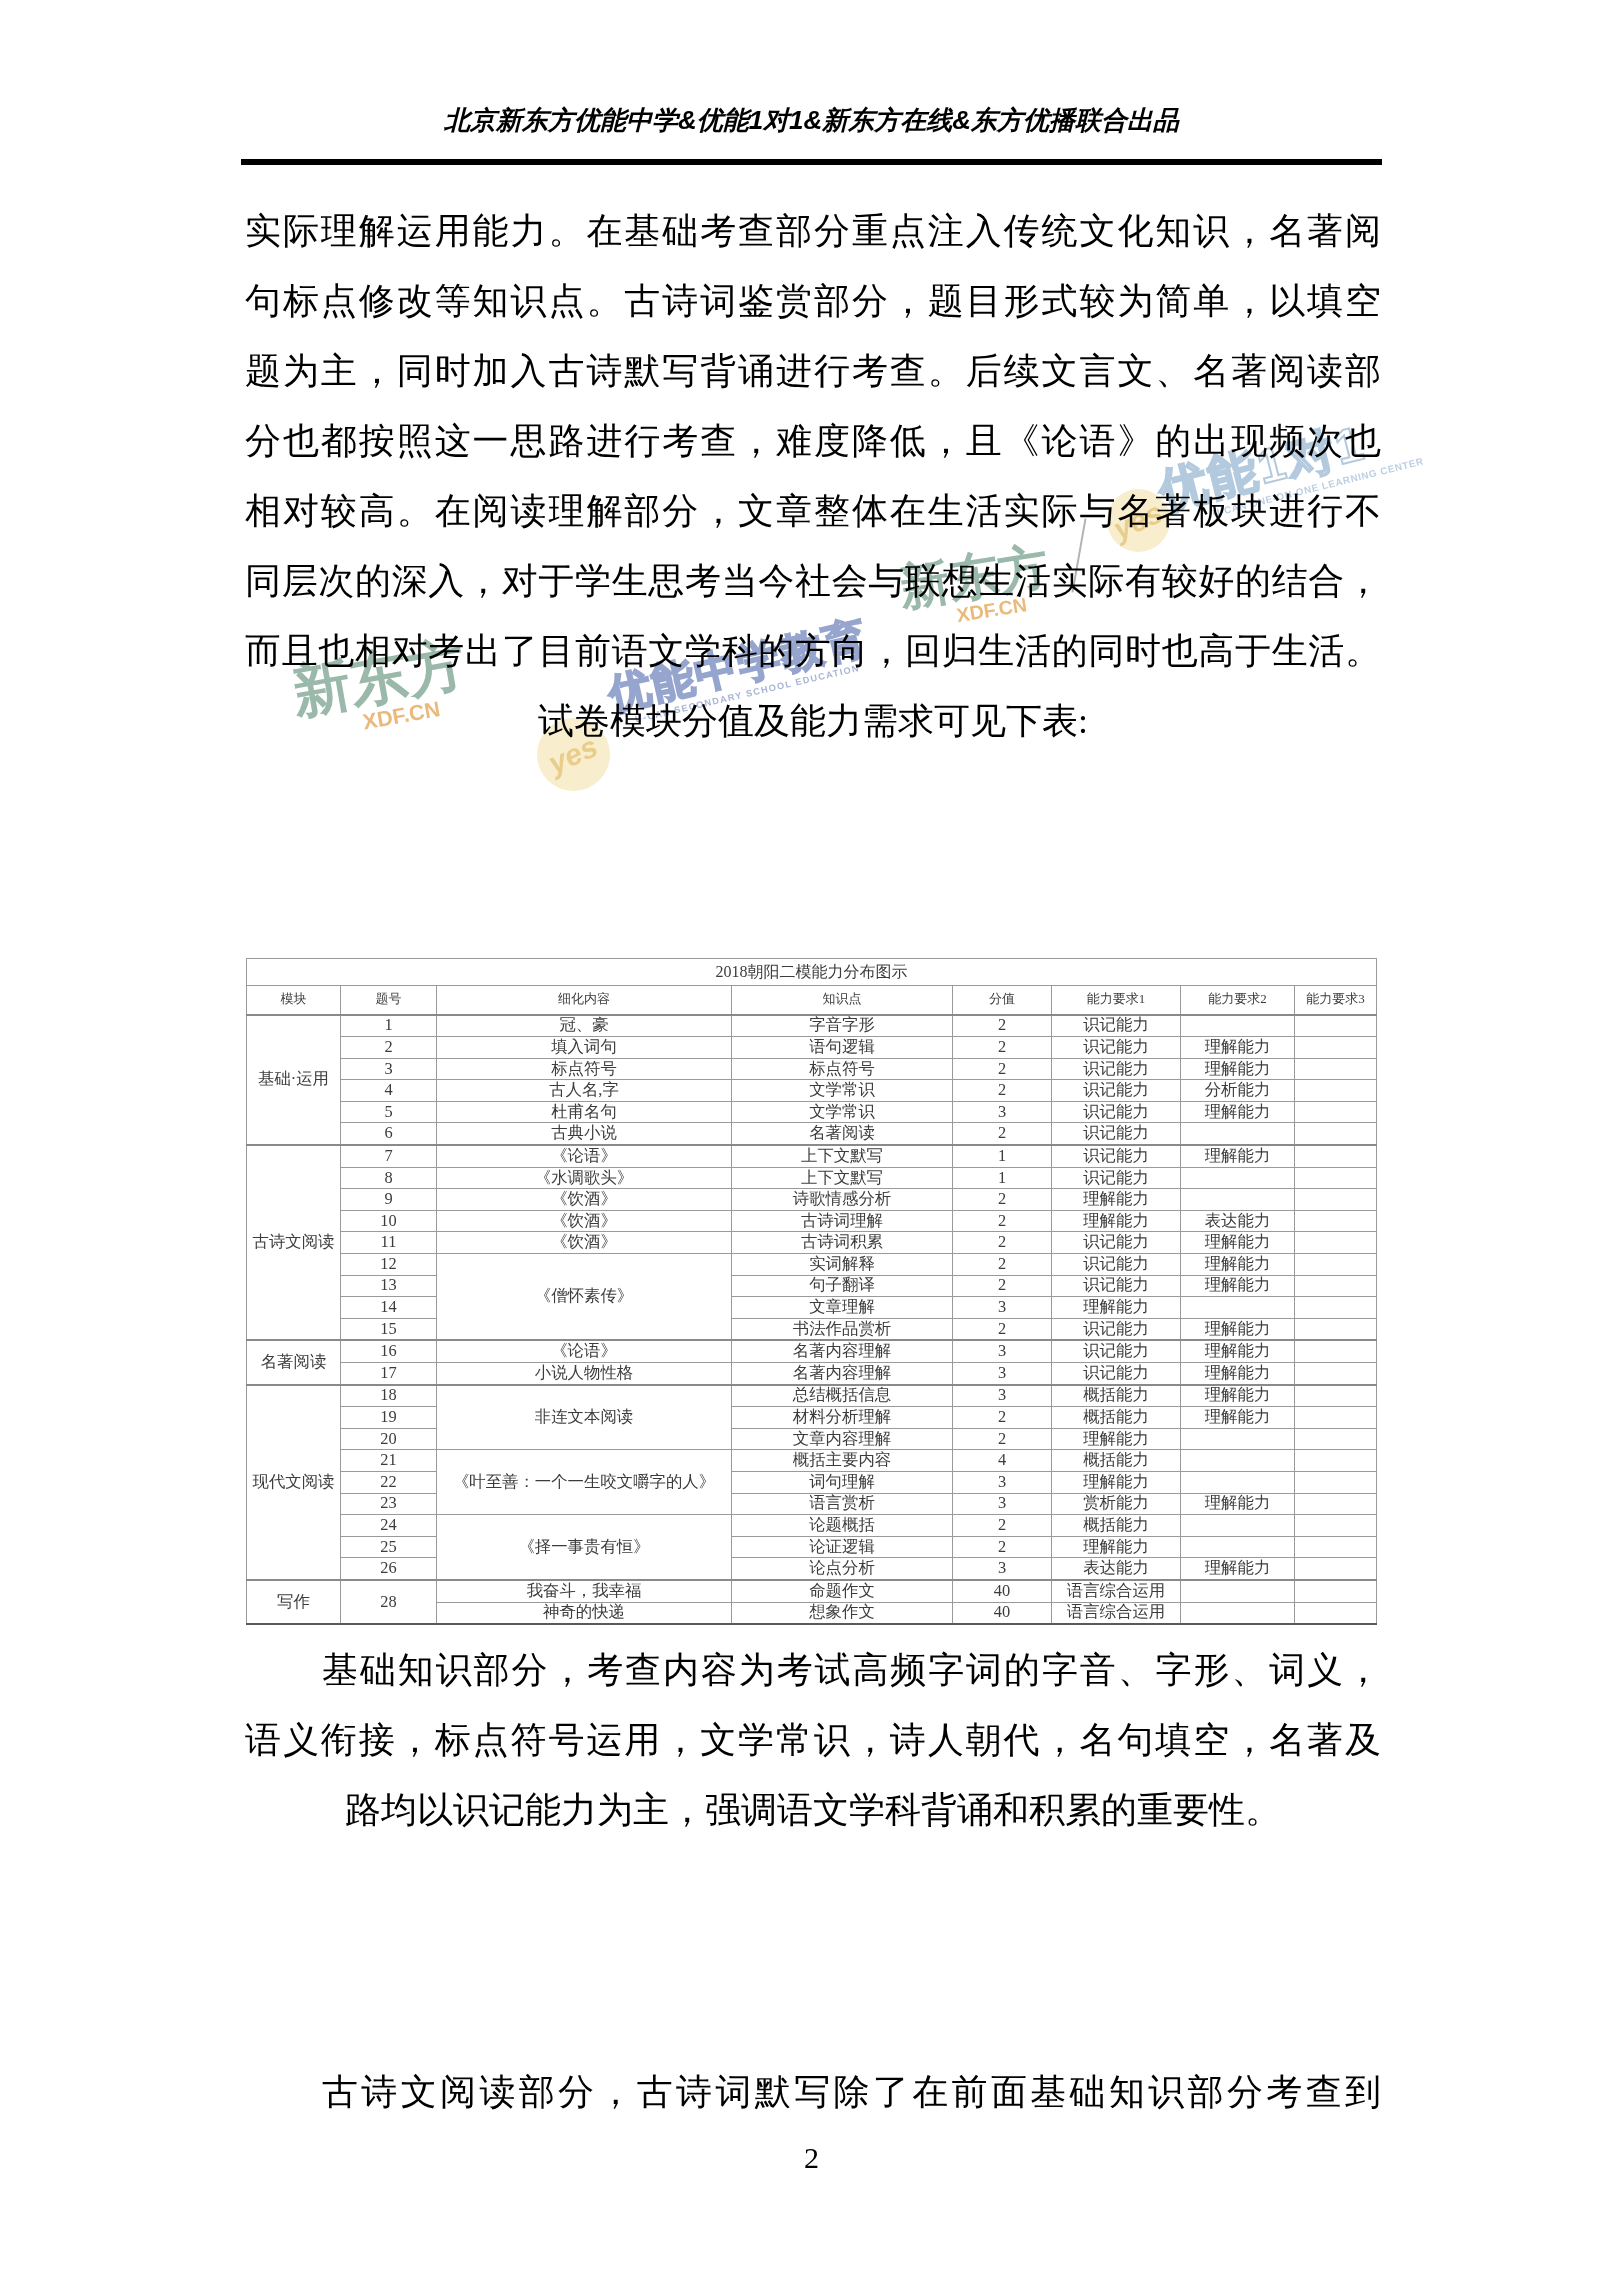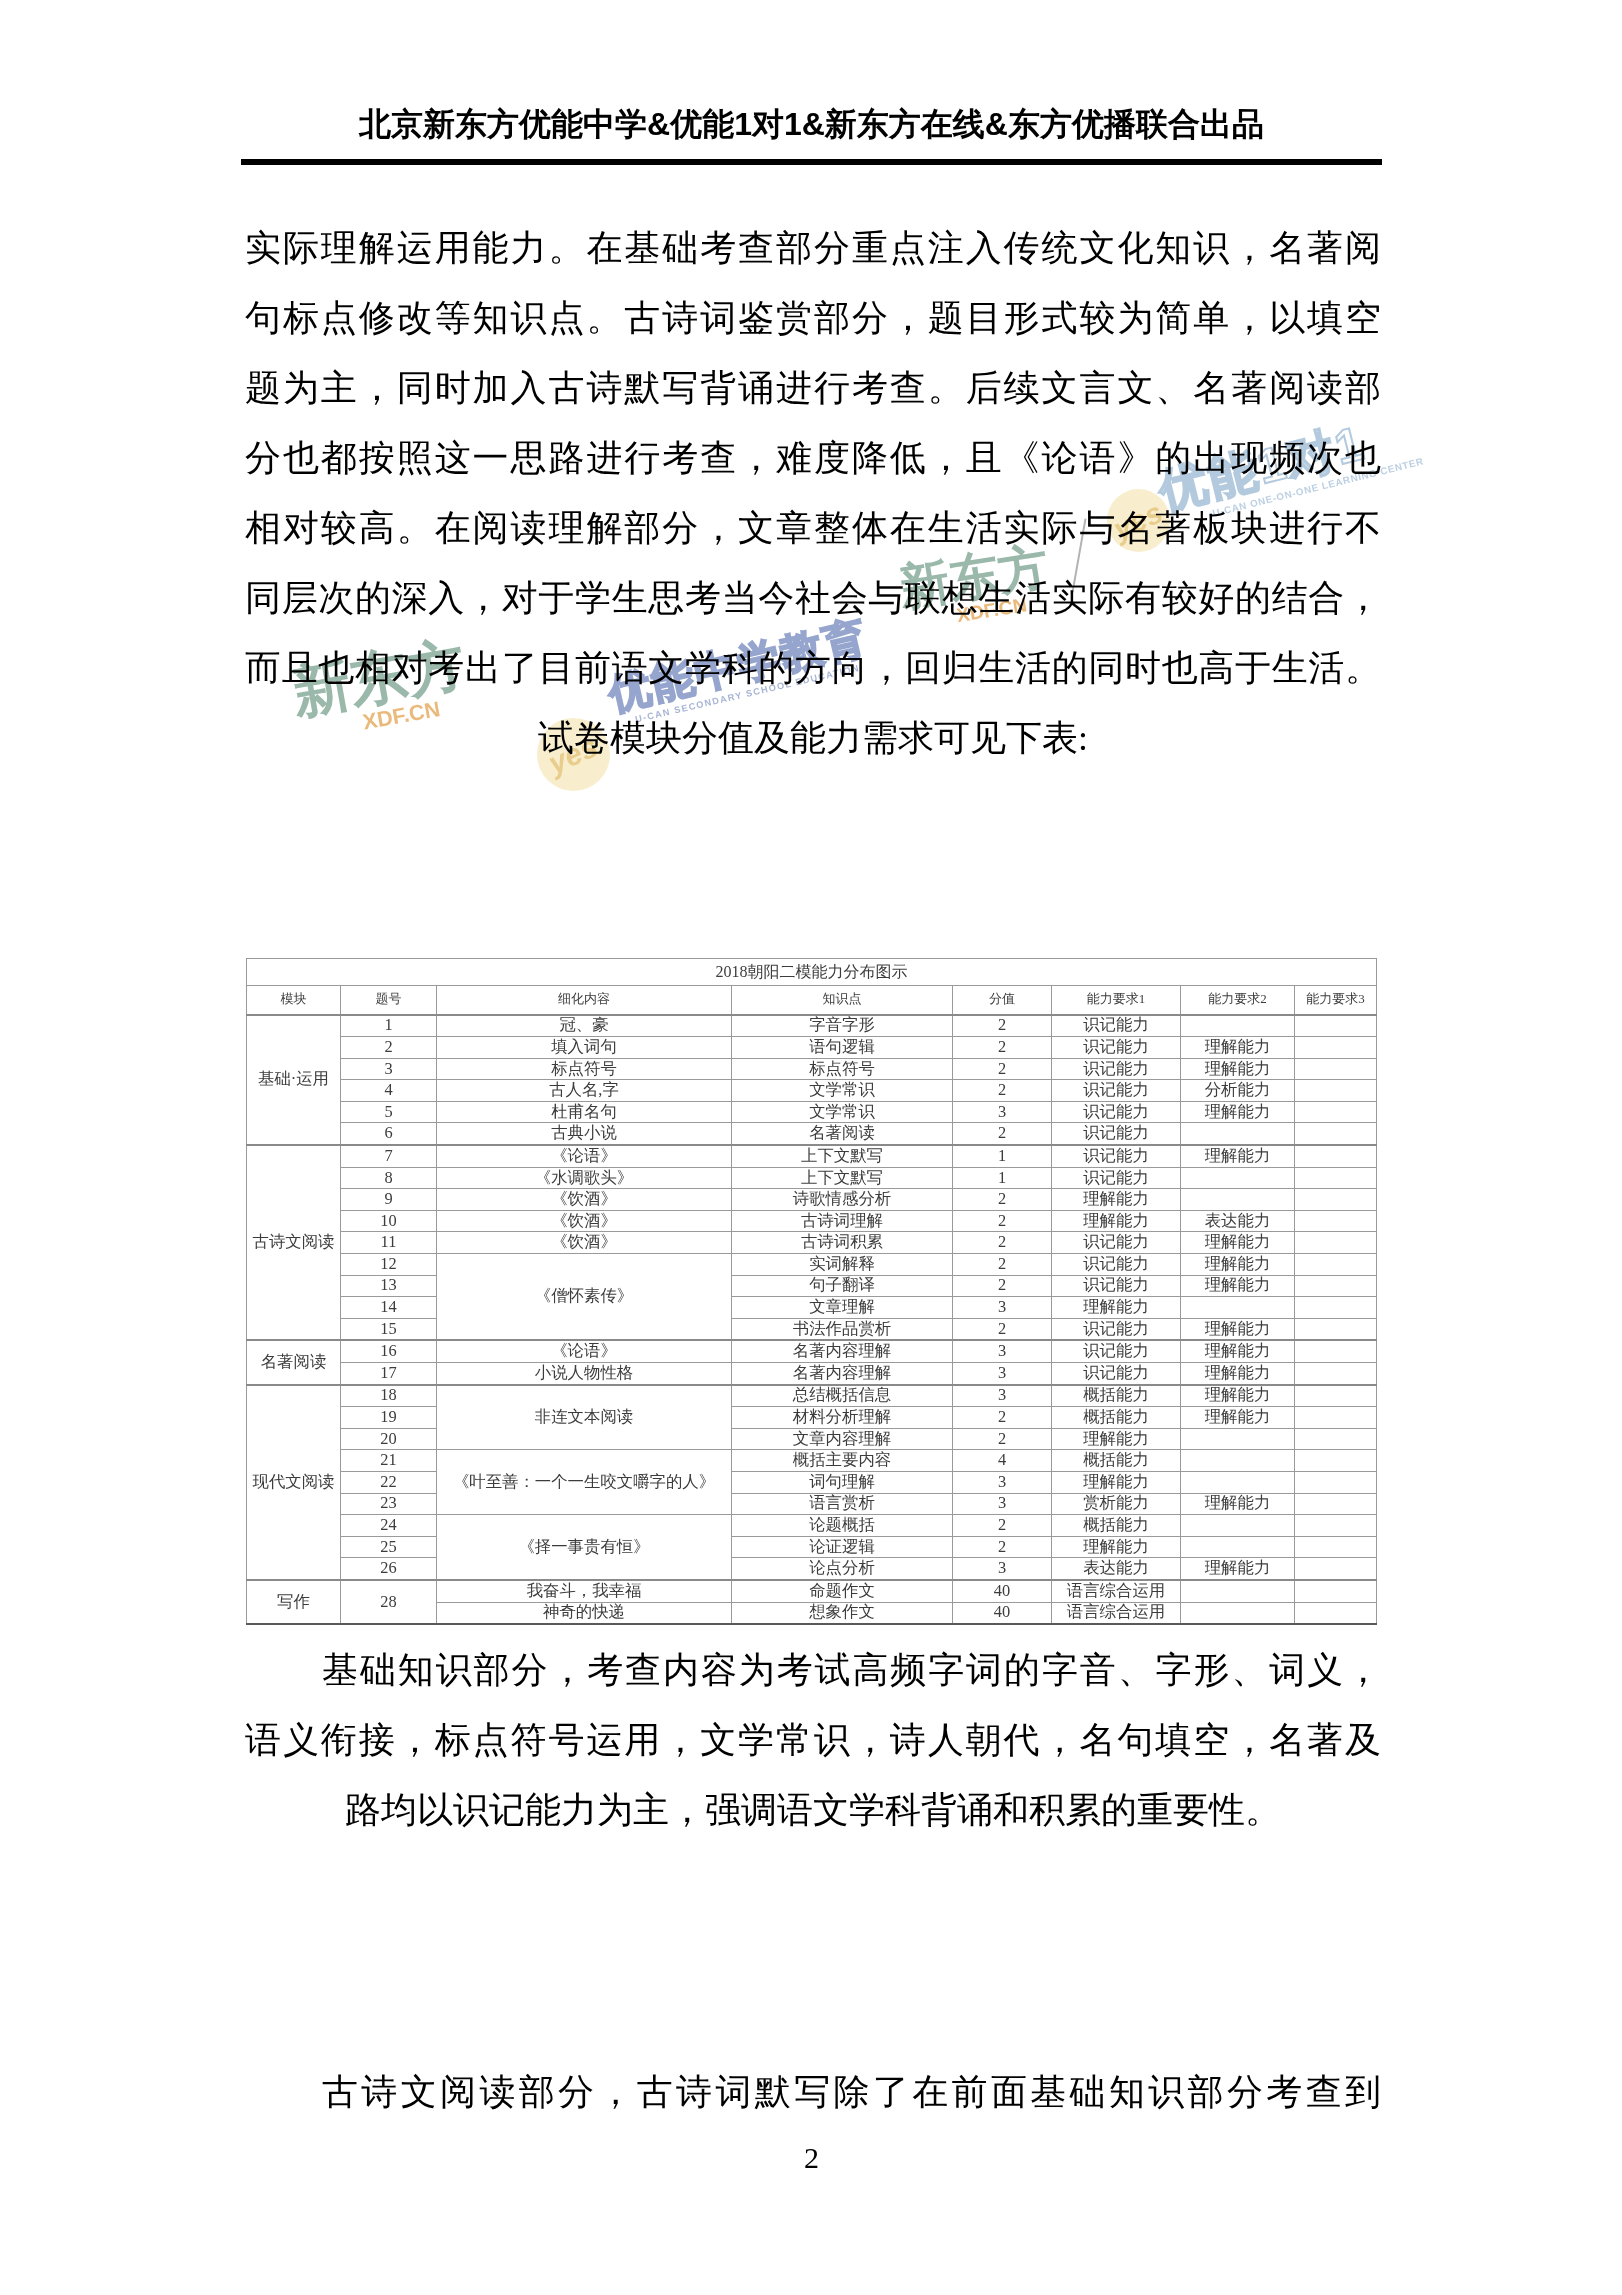--- a/index.html
+++ b/index.html
@@ -4,29 +4,29 @@
 <style>
   html,body{margin:0;padding:0;background:#e8e8e8;}
   .page{
     position:relative; width:1623px; height:2295px; background:#ffffff;
     overflow:hidden; font-family:"Liberation Serif","DejaVu Serif",serif;
   }
   
   .hdr{
     position:absolute; left:0; top:103px; width:100%; text-align:center;
     font-family:"Liberation Sans","DejaVu Sans",sans-serif;
-    font-weight:bold; font-size:32px; color:#000; z-index:2;
+    font-weight:bold; font-size:26px; color:#000; z-index:2;font-style:italic;
   }
   .rule{
     position:absolute; left:241px; top:159px; width:1141px; height:5.9px;
     background:#000; z-index:2;
   }
   
   .para{position:absolute; left:245px; width:1136px; z-index:2; color:#000;}
-  .p1{top:213px;}
+  .p1{top:196px;}
   .p2{top:1635px;}
   .p3{top:2057px;}
   .bline{height:70px; line-height:70px; font-size:36px; white-space:nowrap;text-align:center;}
   .bline.just{white-space:normal; text-align:justify; text-align-last:justify;}
   .bline.indent{padding-left:77px;}
   
   table.ability{
     position:absolute; left:246px; top:958px; width:1131px; z-index:2;
     border-collapse:collapse; table-layout:fixed;
     border:1.3px solid #6e6e6e; border-bottom:2.6px solid #5a5a5a;

